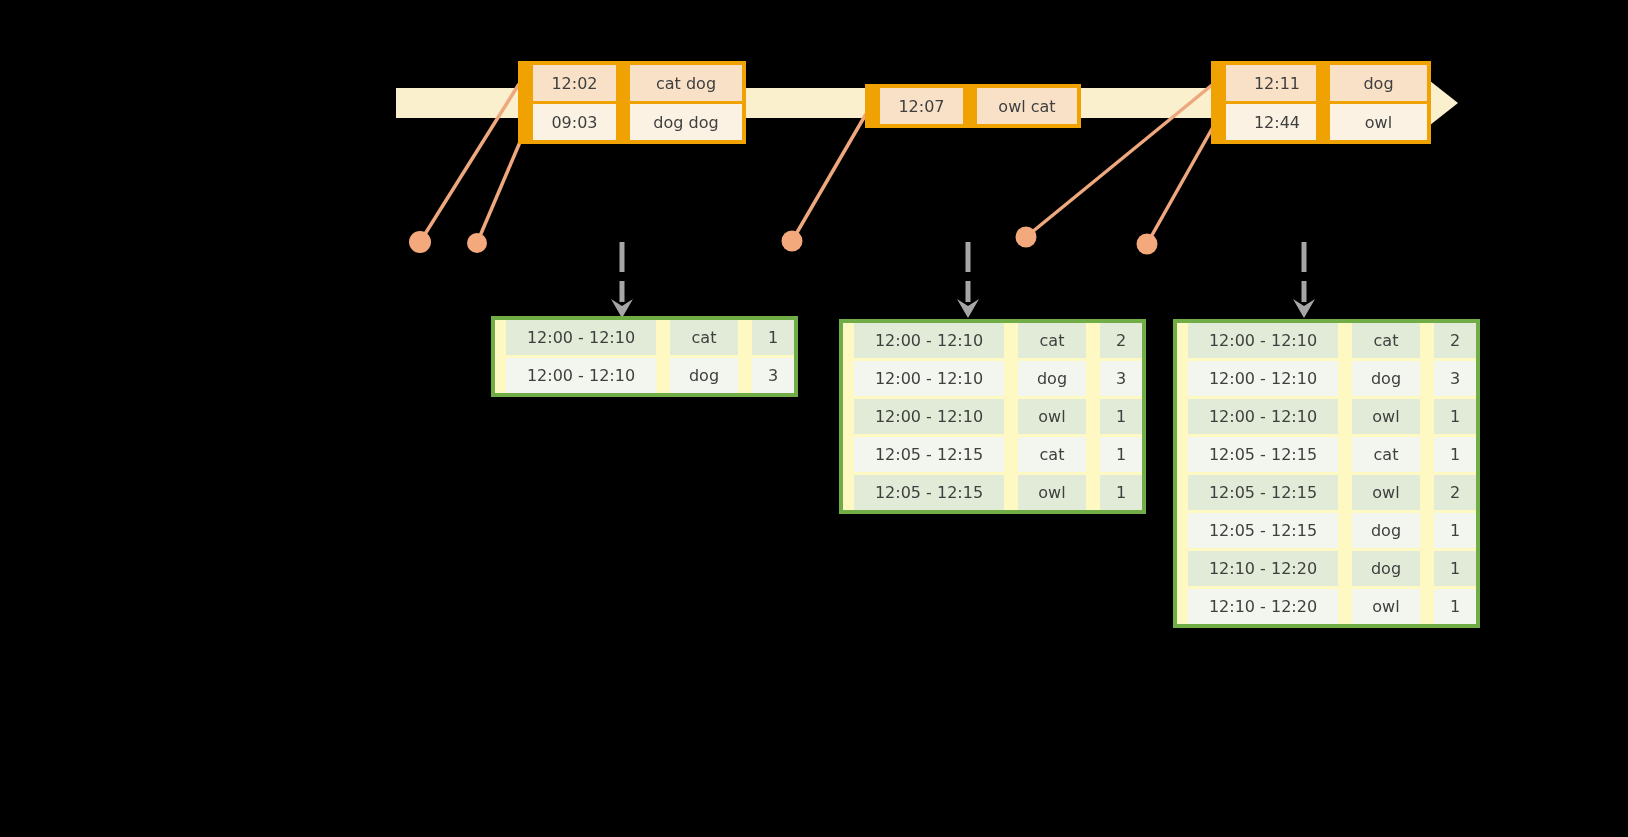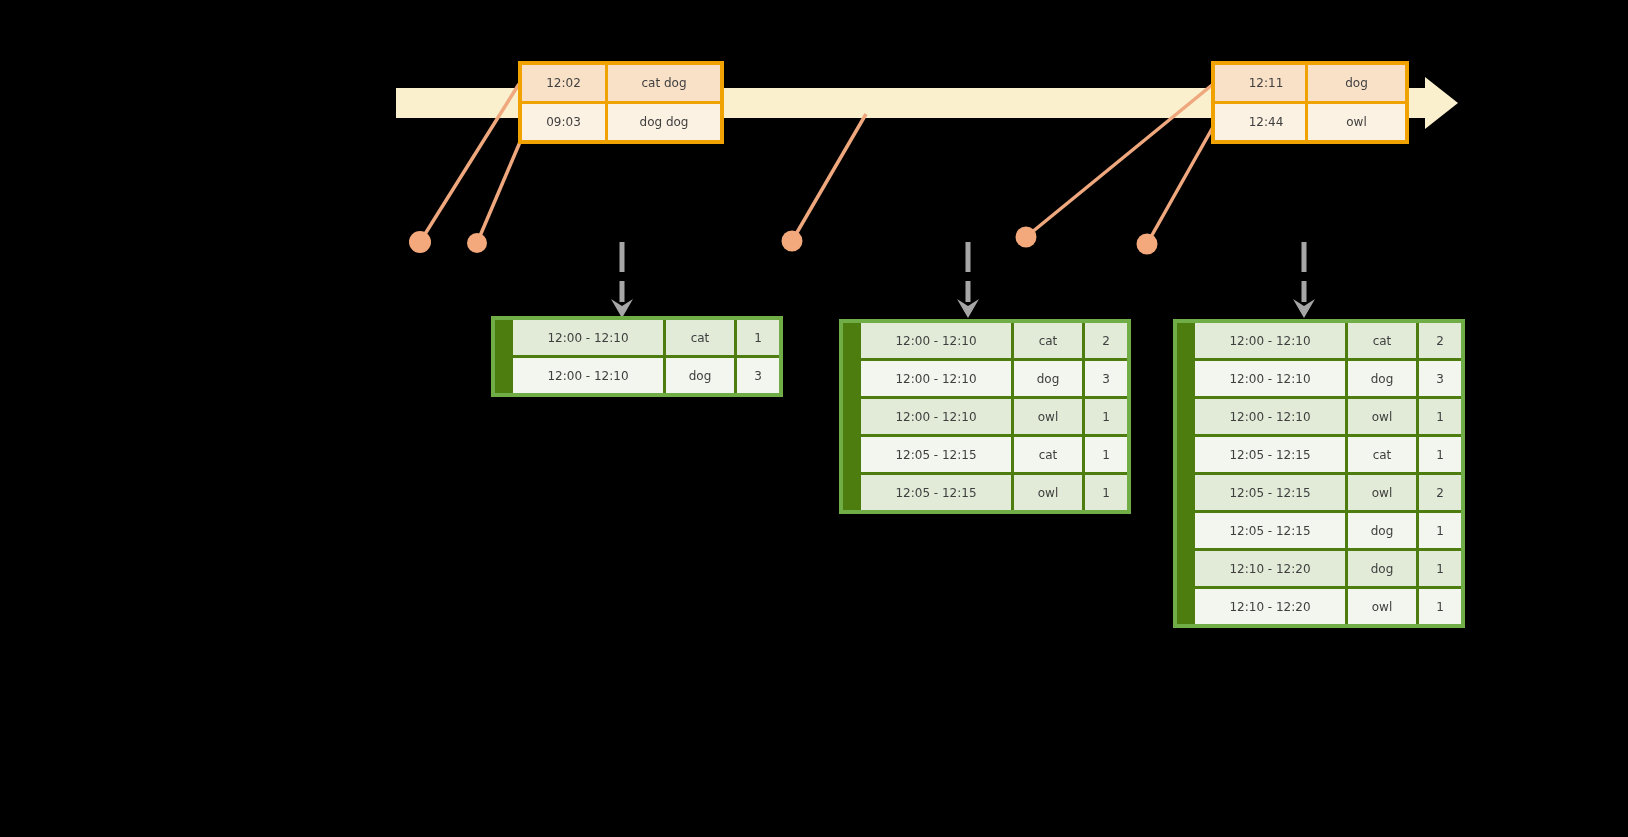--- a/index.html
+++ b/index.html
@@ -9,35 +9,35 @@
     background:#000;
     overflow:hidden;
     font-family:"DejaVu Sans","Liberation Sans",sans-serif;
     color:#3F3F3F;
   }
   svg.layer{position:absolute;left:0;top:0;}
 
   
   .tbl{position:absolute;display:flex;flex-direction:column;gap:3px;}
   .tr{display:flex;gap:3px;}
-  .td{display:flex;align-items:center;justify-content:center;font-size:12px;}
+  .td{display:flex;align-items:center;justify-content:center;font-size:16px;margin-left:11px;}
 
   
   .evt{border:4px solid #F0A202;background:#F0A202;}
   .evt .td{height:36px;}
   .evt .row-dark  .td{background:#F9E1C8;}
   .evt .row-light .td{background:#FCF2E3;}
   .evt .c0{width:83px;}
   .evt .c1{width:112px;}
   .evt-b .c1{width:100px;}
   .evt-c .c0{width:78px;padding-left:12px;}
   .evt-c .c1{width:97px;}
 
   
-  .res{border:4px solid #70AD47;background:#4d7c0f;padding-left:18px;}
+  .res{border:4px solid #70AD47;background:#fef9c3;}
   .res .td{height:35px;}
   .res .row-dark  .td{background:#E1EBD7;}
   .res .row-light .td{background:#F2F6EE;}
   .res .c0{width:150px;}
   .res .c1{width:68px;}
   .res .c2{width:42px;}
 </style>
 </head>
 <body>
 
@@ -80,20 +80,26 @@
       <div class="tr row-dark">
         <div class="td c0">12:02</div>
         <div class="td c1">cat dog</div>
       </div>
       <div class="tr row-light">
         <div class="td c0">09:03</div>
         <div class="td c1">dog dog</div>
       </div>
     </div>
 
+  <div class="tbl evt evt-b" style="left:865px;top:84px;">
+      <div class="tr row-dark">
+        <div class="td c0">12:07</div>
+        <div class="td c1">owl cat</div>
+      </div>
+    </div>
 
   <div class="tbl evt evt-c" style="left:1211px;top:61px;">
       <div class="tr row-dark">
         <div class="td c0">12:11</div>
         <div class="td c1">dog</div>
       </div>
       <div class="tr row-light">
         <div class="td c0">12:44</div>
         <div class="td c1">owl</div>
       </div>

